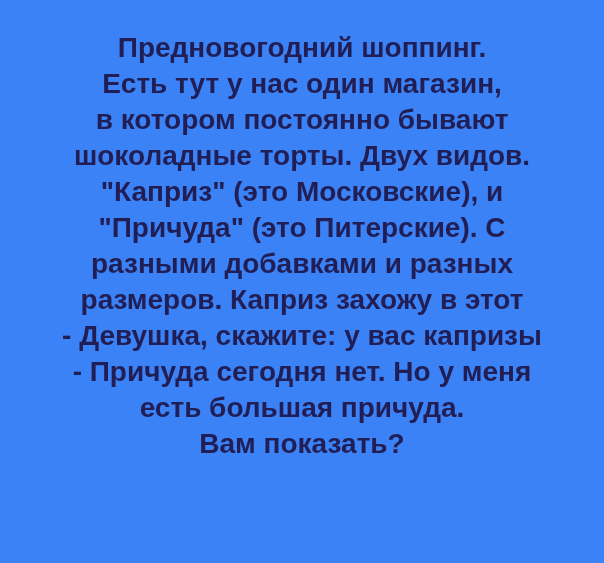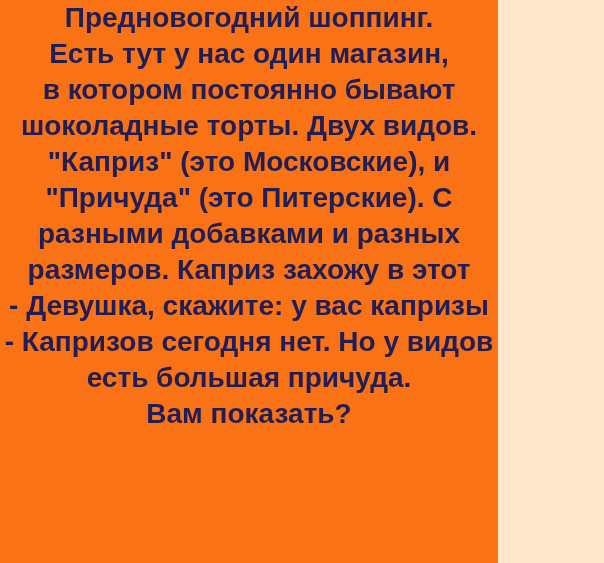--- a/index.html
+++ b/index.html
@@ -8,24 +8,24 @@
   }
   body {
     width: 604px;
     height: 563px;
     background: #fde6cc;
     overflow: hidden;
     font-family: "Liberation Sans", sans-serif;
   }
   .joke-card {
     box-sizing: border-box;
-    width: 498px;
+    width: 604px;
     height: 563px;
-    padding-top: 0;
-    background: #f97316;
+    padding-top: 30px;
+    background: #3b82f6;
     color: #211e55;
     text-align: center;
     font-weight: bold;
     font-size: 28px;
     line-height: 36px;
   }
   .post-title {
     margin: 0;
     font-size: 28px;
     line-height: 36px;
@@ -44,17 +44,17 @@
   <h1 class="post-title">Предновогодний шоппинг.</h1>
   <div class="post-body">
     <div class="body-line">Есть тут у нас один магазин,</div>
     <div class="body-line">в котором постоянно бывают</div>
     <div class="body-line">шоколадные торты. Двух видов.</div>
     <div class="body-line">"Каприз" (это Московские), и</div>
     <div class="body-line">"Причуда" (это Питерские). С</div>
     <div class="body-line">разными добавками и разных</div>
     <div class="body-line">размеров. Каприз захожу в этот</div>
     <div class="body-line">- Девушка, скажите: у вас капризы</div>
-    <div class="body-line">- Капризов сегодня нет. Но у видов</div>
+    <div class="body-line">- Причуда сегодня нет. Но у меня</div>
     <div class="body-line">есть большая причуда.</div>
     <div class="body-line">Вам показать?</div>
   </div>
 </div>
 
 </body></html>

